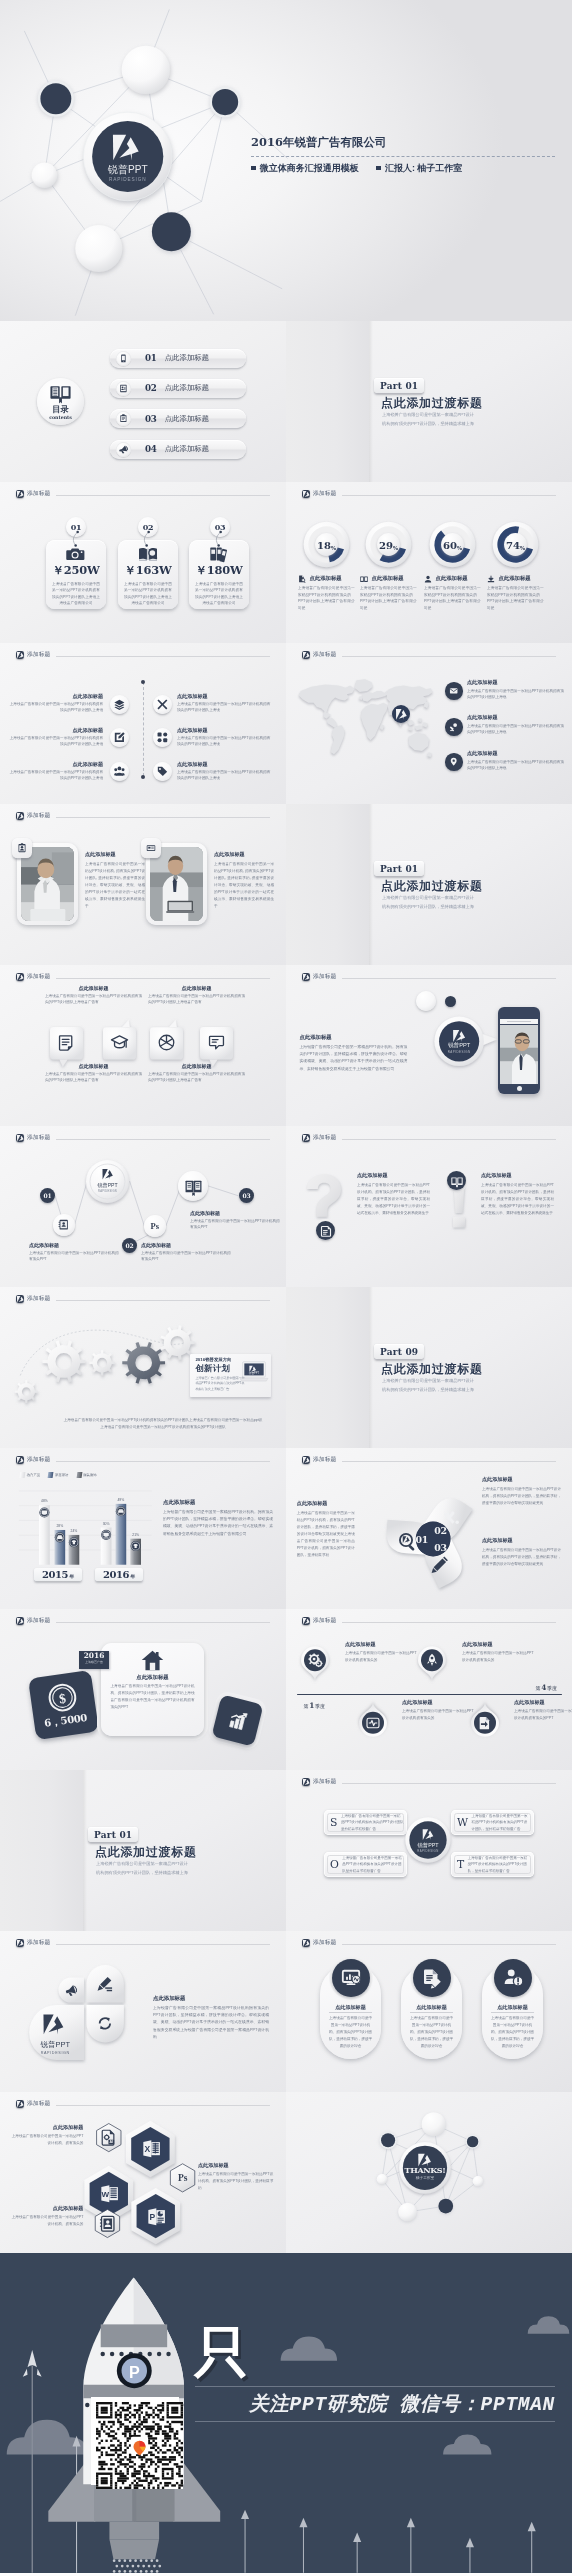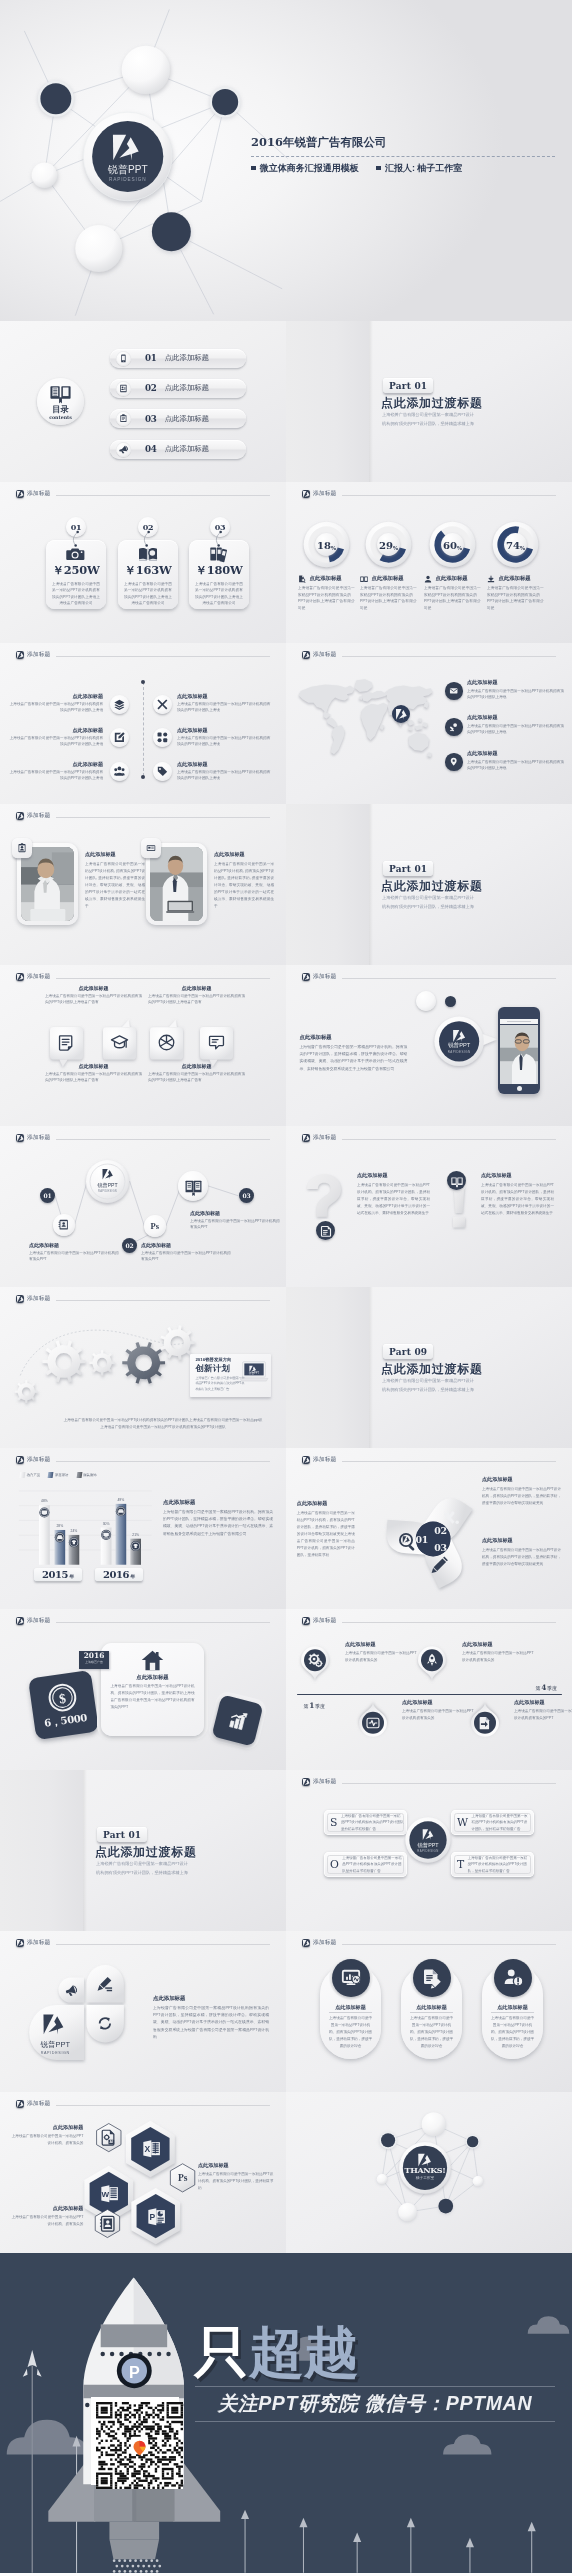--- a/index.html
+++ b/index.html
@@ -31,21 +31,21 @@
 
 .shead{position:absolute;left:15.5px;top:6px;right:16px;height:12px;display:flex;align-items:center}
 .shead .logo{width:8.7px;height:8.7px;border-radius:2.4px;background:#343f53;position:relative;flex:none;
   box-shadow:0 1px 1.3px rgba(110,113,123,.55)}
 .shead .htxt{font-size:5.7px;color:#49566b;margin-left:2.7px;letter-spacing:0.2px;white-space:nowrap}
 .shead .hline{flex:1;height:0.7px;background:#d4d5d9;margin-left:6px;margin-top:2px}
 .part-band{position:absolute;left:0;top:0;width:83px;height:100%;
   background:linear-gradient(90deg,#ececed 0%,#e9e9eb 60%,#e2e2e5 100%);}
 .part-band:after{content:"";position:absolute;right:-4px;top:0;width:4px;height:100%;
   background:linear-gradient(90deg,rgba(0,0,0,.07),rgba(0,0,0,0))}
-.part-tag{position:absolute;left:97px;top:57px;background:linear-gradient(180deg,#fcfcfd,#e9eaec);
+.part-tag{position:absolute;left:88px;top:57px;background:linear-gradient(180deg,#fcfcfd,#e9eaec);
   border-radius:3.4px;padding:1.3px 6px 2px;box-shadow:0 1.3px 2px rgba(125,128,138,.5), inset 0 0.7px 0 #fff}
 .part-tag span{font-family:"DejaVu Serif",serif;font-weight:700;font-size:9px;color:#2b3850;letter-spacing:0.2px}
 .part-title{position:absolute;left:95px;top:74px;font-size:12px;font-weight:700;color:#2f3c54;letter-spacing:0.7px;
   text-shadow:0 0.7px 0.7px rgba(255,255,255,.9)}
 .part-desc{position:absolute;left:96px;top:90px;font-size:4.2px;line-height:2.1;color:#8b94a4;white-space:pre-line}
 </style>
 </head>
 <body>
 <style>
 
@@ -281,22 +281,22 @@
 </style>
 <style>
 
 .footer{width:572px;height:320px;background:#394659;position:relative;overflow:hidden}
 .qr{position:absolute;left:91px;top:144px;width:88px;height:88px;background:#fff;padding:4.7px}
 .ft-head{position:absolute;left:194px;top:72px;display:flex;align-items:baseline;white-space:nowrap}
 .ft-head span{font-size:55px;font-weight:700;letter-spacing:0px;color:#fff;line-height:1;
   text-shadow:2.7px 2.7px 0 #2a3240}
 .ft-head .h2{color:#9fb0c9}
 .ft-head .h3{margin-left:21.5px}
-.ft-sub{position:absolute;left:195px;top:133px;width:360px;font-family:Liberation Sans, sans-serif;font-style:italic;font-weight:700;
-  font-size:19.5px;color:#eef0f3;letter-spacing:0.7px;white-space:nowrap;text-align:center;
+.ft-sub{position:absolute;left:195px;top:133px;width:360px;font-family:Liberation Mono, monospace;font-style:italic;font-weight:700;
+  font-size:19.5px;color:#eef0f3;letter-spacing:0.7px;white-space:nowrap;text-align:right;
   border-top:1.3px solid #6d7787;border-bottom:1.3px solid #6d7787;padding:2.7px 0 4px}
 .ft-cr{position:absolute;left:237px;right:9.4px;top:177px;text-align:center;color:#e2e6ec;font-size:9.4px;line-height:1.9}
 </style>
 
 <div class="page">
 
 <div class="cover">
   <div class="netwrap">
     <svg width="289" height="321" viewBox="0 0 430 478">
       <defs>
@@ -2504,18 +2504,17 @@
 <g>
             <rect x="52" y="52" width="26" height="26" rx="3" fill="#fff"></rect>
 <path d="M65 58 a9 9 0 0 1 9 9 c0 6 -9 13 -9 13 s-9 -7 -9 -13 a9 9 0 0 1 9 -9 z" fill="#ef6c2a"></path>
 <path d="M65 58 a9 9 0 0 1 9 9 h-9 z" fill="#e8352b"></path>
             <path d="M65 67 h9 a9 9 0 0 1 -4 7 z" fill="#f5a623"></path>
           </g>
         </svg>
       </div>
   <div class="ft-head">
     <span class="h1">只</span>
-        <span class="h2">超越</span>
   </div>
   <div class="ft-sub">关注PPT研究院 微信号：PPTMAN</div>
 </div>
 </div>
 
 
 </body></html>

